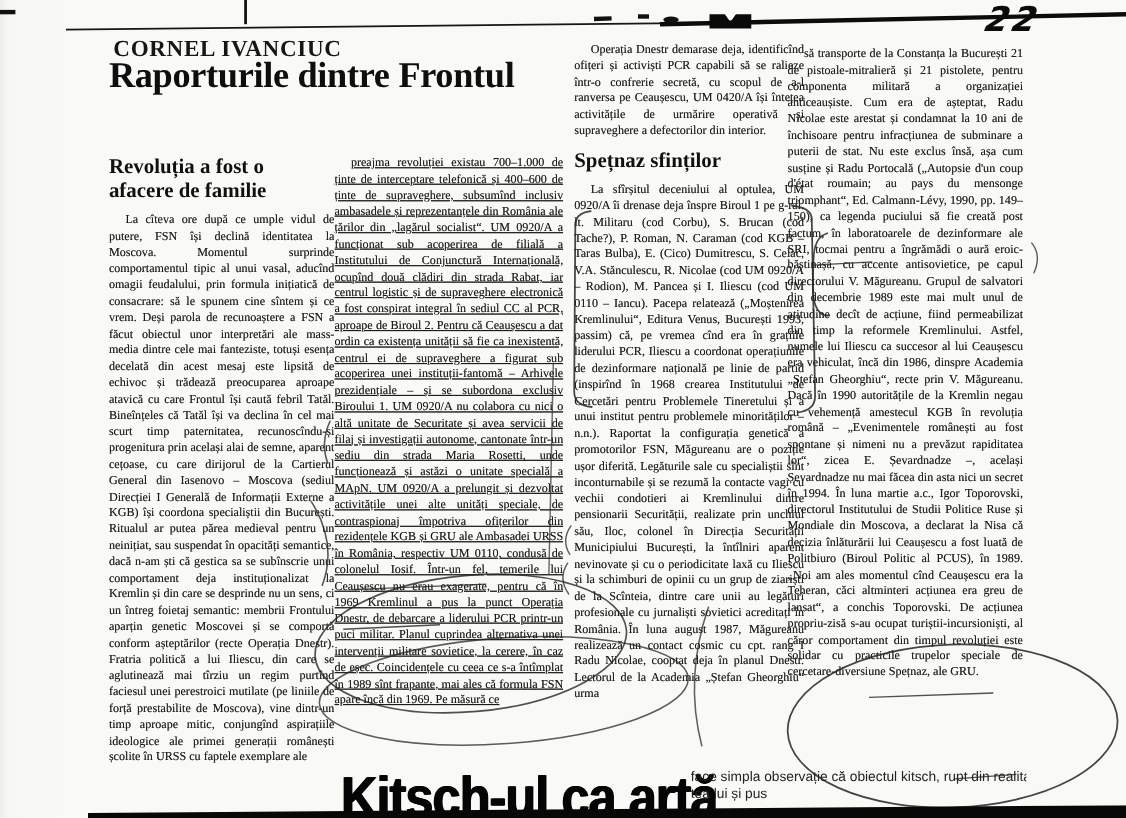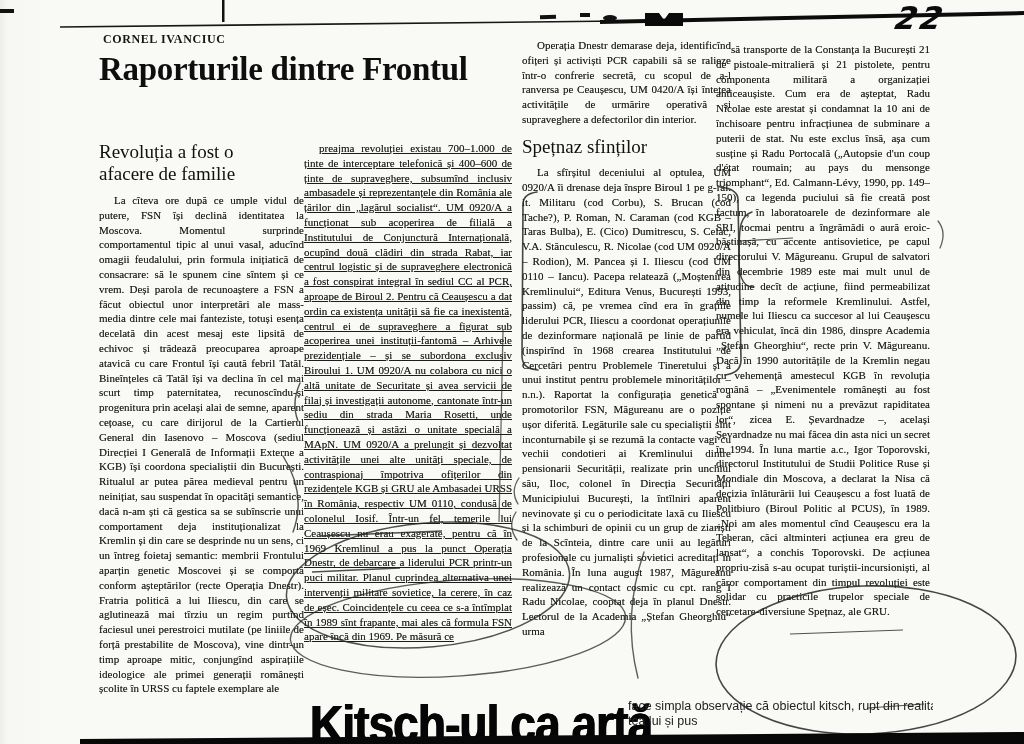--- a/index.html
+++ b/index.html
@@ -11,36 +11,36 @@
   .page{position:absolute;inset:0;background:linear-gradient(90deg,#ededea 0,#f7f7f4 8px,#f9f9f6 60px);}
   
   .pagenum{
     position:absolute;left:896px;top:0px;z-index:3;
     font-family:"DejaVu Sans", sans-serif;font-weight:bold;font-size:31px;
     transform:skewX(-22deg);letter-spacing:3px;color:#0b0b0b;
   }
   
   .byline{
     position:absolute;left:103px;top:32px;width:430px;
-    font-weight:bold;font-size:12px;letter-spacing:.6px;color:#161616;
+    font-weight:bold;font-size:21px;letter-spacing:.6px;color:#161616;
   }
   .headline{
     position:absolute;left:99px;top:50px;width:470px;
     font-weight:bold;font-size:33px;line-height:39px;letter-spacing:-.3px;color:#0e0e0e;
   }
   
   .col{
     position:absolute;overflow:hidden;color:#1c1c1c;
     font-size:11px;line-height:14.8px;text-align:justify;
     text-shadow:0 0 .35px rgba(20,20,20,.55);
   }
   .col p{margin:0;}
   .col p.ind{text-indent:15px;}
   .subhead{
-    font-weight:normal;font-size:19px;line-height:21.5px;text-align:left;
+    font-weight:bold;font-size:19px;line-height:21.5px;text-align:left;
     color:#101010;margin:0 0 7px 0;text-shadow:none;
   }
   #col1{left:99px;top:141px;width:205px;height:600px;}
   #col1 .subhead{width:180px;margin-bottom:9px;}
   #col2{left:304px;top:141px;width:208px;height:545px;text-decoration:underline;}
   #col3{left:522px;top:38px;width:209px;height:662px;}
   #col3 .subhead{margin:9px 0 8px 0;}
   #col4{left:716px;top:42px;width:214px;height:688px;}
   
   .bottom-headline{

